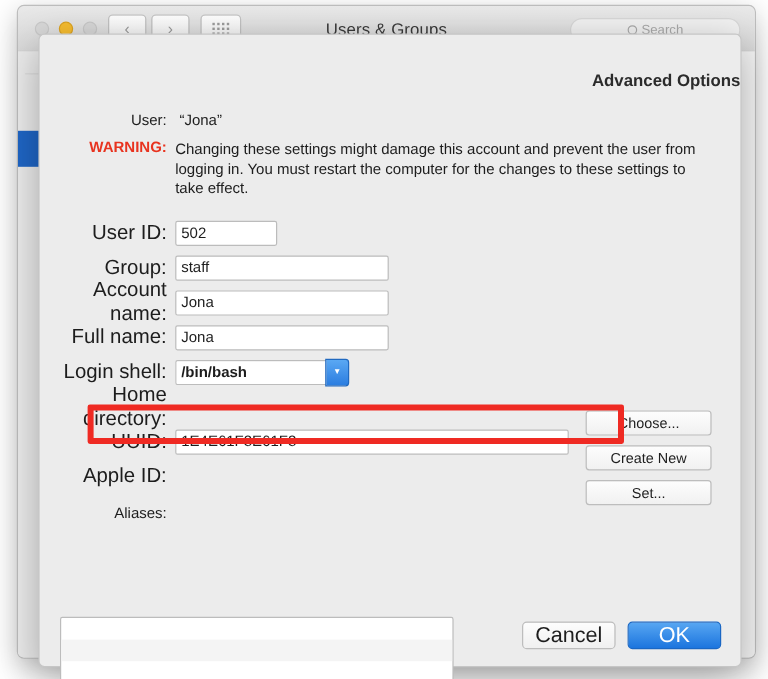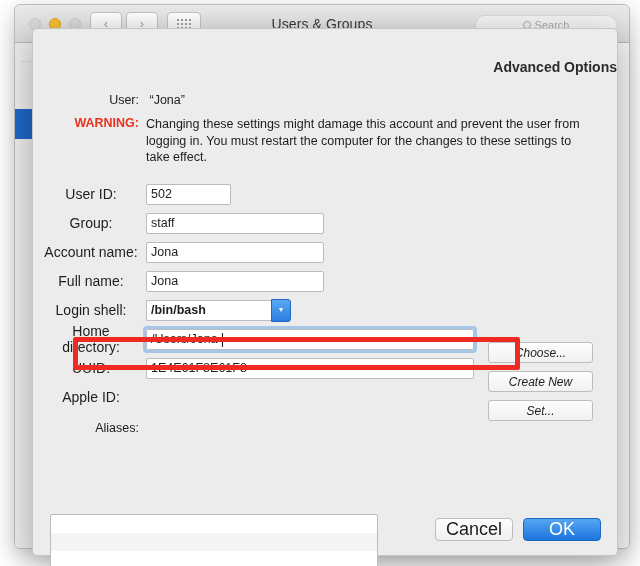--- a/index.html
+++ b/index.html
@@ -165,22 +165,22 @@
   .row {
     display: flex;
     align-items: center;
     padding-left: 10px;
     height: 29px;
     position: relative;
   }
   .row .lbl {
     flex: 0 0 96px;
     width: 96px;
-    text-align: center;
-    font-size: 14px;
+    text-align: right;
+    font-size: 17px;
     color: #1d1d1d;
   }
   .field-wrap { margin-left: 7px; position: relative; display: flex; align-items: center; }
   input.tf {
     font-family: "Liberation Sans", sans-serif;
     font-size: 12.5px;
     color: #1d1d1d;
     height: 21px;
     padding: 0 4px;
     background: #ffffff;
@@ -237,21 +237,20 @@
   .side-btn {
     position: absolute;
     width: 105px; height: 21px;
     background: linear-gradient(to bottom,#fdfdfd,#f1f1f1);
     border: 1px solid #bdbdbd;
     border-radius: 3px;
     font-size: 12px;
     color: #1d1d1d;
     display: flex; align-items: center; justify-content: center;
     font-family: "Liberation Sans", sans-serif;
-    font-style: italic;
   }
 
   
   .aliases-row {
     display: flex;
     padding-left: 10px;
     margin-top: 6px;
     flex-direction: column;
   }
   .aliases-row .lbl {
@@ -404,27 +403,20 @@
       <div class="row">
         <div class="lbl">Login shell:</div>
         <div class="field-wrap">
           <input class="tf w-shell" type="text" value="/bin/bash" style="">
           <div class="popup-arrow">▾</div>
         </div>
       </div>
 
       <div class="row">
         <div class="lbl">Home directory:</div>
-        <div class="field-wrap">
-          <div class="focused-field">
-            <input class="tf w-wide" type="text" value="/Users/Jona" style="">
-            <span class="focus-ring"></span>
-            <span class="caret"></span>
-          </div>
-        </div>
       </div>
 
       <div class="row">
         <div class="lbl">UUID:</div>
         <div class="field-wrap">
           <input class="tf w-wide" type="text" value="1E4E61F8E61F8" style="">
         </div>
       </div>
 
       <div class="row">

